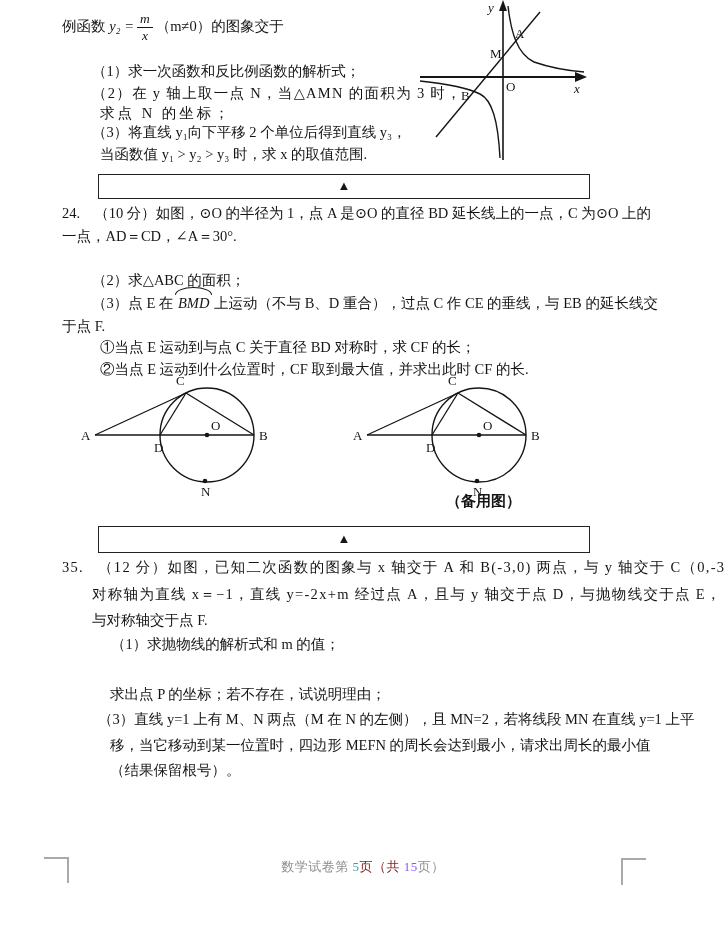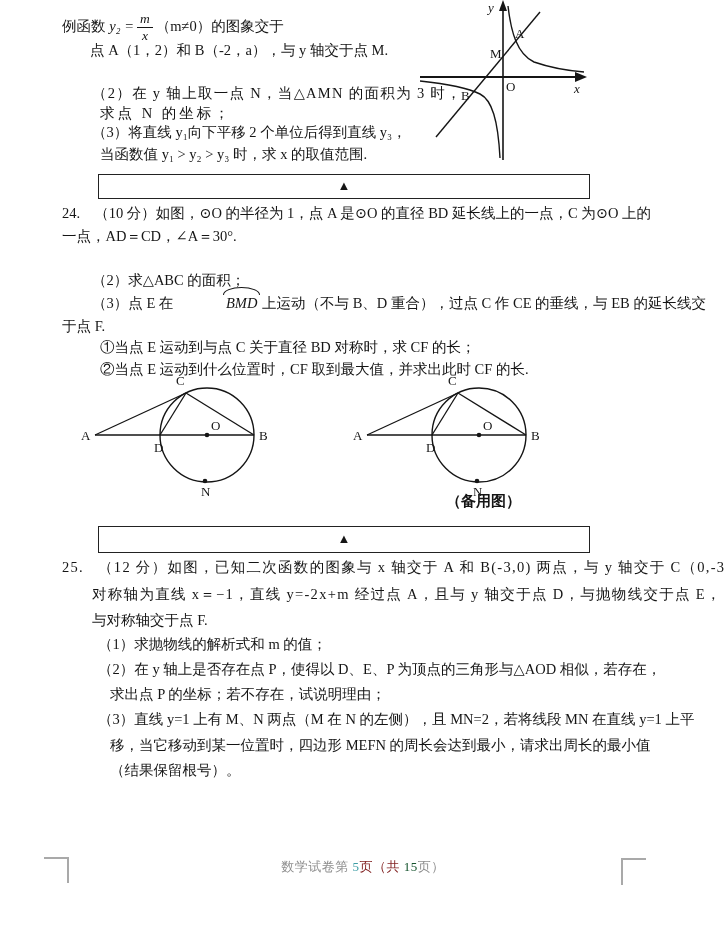--- a/index.html
+++ b/index.html
@@ -11,21 +11,21 @@
   .line{position:absolute;white-space:nowrap;font-size:14.5px;line-height:20px;}
   .ls1{letter-spacing:1.3px;}
   .ls2{letter-spacing:3px;}
   .qnum{display:inline-block;margin-right:14px;}
   .it{font-style:italic;}
   
   .frac{display:inline-block;text-align:center;vertical-align:middle;margin:0 3px;line-height:1.05;font-size:13.5px;}
   .frac .num{display:block;border-bottom:1px solid #151515;padding:0 3px 1px;}
   .frac .den{display:block;padding-top:1px;}
   
-  .arc-wrap{position:relative;display:inline-block;padding:0 1px;margin-left:48px;}
+  .arc-wrap{position:relative;display:inline-block;padding:0 1px;}
   .arc-mark{position:absolute;left:-2px;right:-2px;top:-6px;height:7px;
     border:1.2px solid #151515;border-bottom:none;
     border-radius:50% 50% 0 0 / 100% 100% 0 0;}
   
   .answer-box{position:absolute;left:98px;width:490px;height:23px;
     border:1.6px solid #222;text-align:center;line-height:22px;font-size:13px;}
   
   .diagram-svg{position:absolute;}
   .caption{position:absolute;font-weight:bold;font-size:15px;white-space:nowrap;}
   svg text{font-family:"Liberation Serif","DejaVu Serif",serif;font-size:13px;fill:#151515;}
@@ -40,21 +40,21 @@
     border-top:2px solid #a9a9a9;border-left:2px solid #a9a9a9;}
 </style>
 </head>
 <body>
 
 <div class="page">
 
   <div class="line" style="left:62px;top:12px">
     <span>例函数 </span><span class="it">y₂ =</span><span class="frac"><span class="num it">m</span><span class="den it">x</span></span><span>（m≠0）的图象交于</span>
   </div>
-  <div class="line" style="left:90px;top:40px">点 A（1，2）和 B（-2，a），与 y 轴交于点 M.</div>
+  <div class="line" style="left:92px;top:61px">（1）求一次函数和反比例函数的解析式；</div>
   <div class="line ls1" style="left:92px;top:83px">（2）在 y 轴上取一点 N，当△AMN 的面积为 3 时，</div>
   <div class="line ls2" style="left:100px;top:103px">求点 N 的坐标；</div>
   <div class="line" style="left:92px;top:122px">（3）将直线 y₁向下平移 2 个单位后得到直线 y₃，</div>
   <div class="line" style="left:100px;top:144px">当函数值 y₁ &gt; y₂ &gt; y₃ 时，求 x 的取值范围.</div>
 
   <svg class="diagram-svg" style="left:418px;top:0;width:308px;height:164px" viewBox="0 0 308 164">
     <line x1="85" y1="4" x2="85" y2="160" stroke="#151515" stroke-width="1.6"></line>
     <polygon points="85,0 81,11 89,11" fill="#151515"></polygon>
     <line x1="2" y1="77" x2="162" y2="77" stroke="#151515" stroke-width="2"></line>
     <polygon points="169,77 157,72 157,82" fill="#151515"></polygon>
@@ -119,31 +119,30 @@
       <text x="418" y="124">N</text>
     </g>
   </svg>
   <div class="caption" style="left:446px;top:492px">（备用图）</div>
 
   <div class="answer-box" style="top:526px;height:25px;line-height:24px">
     <span>▲</span>
   </div>
 
   <div class="line ls1" style="left:62px;top:557px">
-    <span class="qnum">25.</span><span>（12 分）如图，已知二次函数的图象与 x 轴交于 A 和 B(-3,0) 两点，与 y 轴交于 C（0,-3），</span>
+    <span class="qnum">35.</span><span>（12 分）如图，已知二次函数的图象与 x 轴交于 A 和 B(-3,0) 两点，与 y 轴交于 C（0,-3），</span>
   </div>
   <div class="line ls1" style="left:92px;top:584px">对称轴为直线 x＝−1，直线 y=-2x+m 经过点 A，且与 y 轴交于点 D，与抛物线交于点 E，</div>
   <div class="line" style="left:92px;top:610px">与对称轴交于点 F.</div>
-  <div class="line" style="left:98px;top:634px">（1）求抛物线的解析式和 m 的值；</div>
-  <div class="line" style="left:98px;top:659px">（2）在 y 轴上是否存在点 P，使得以 D、E、P 为顶点的三角形与△AOD 相似，若存在，</div>
+  <div class="line" style="left:111px;top:634px">（1）求抛物线的解析式和 m 的值；</div>
   <div class="line" style="left:110px;top:684px">求出点 P 的坐标；若不存在，试说明理由；</div>
   <div class="line" style="left:98px;top:709px">（3）直线 y=1 上有 M、N 两点（M 在 N 的左侧），且 MN=2，若将线段 MN 在直线 y=1 上平</div>
   <div class="line" style="left:110px;top:735px">移，当它移动到某一位置时，四边形 MEFN 的周长会达到最小，请求出周长的最小值</div>
   <div class="line" style="left:110px;top:760px">（结果保留根号）。</div>
 
   <div class="footer">
-    <span style="color:#8f8f8f">数学试卷第 </span><span style="color:#3d9da5">5</span><span style="color:#7f1d1d">页（共 </span><span style="color:#14532d">15</span><span style="color:#8f8f8f">页）</span>
+    <span style="color:#8f8f8f">数学试卷第 </span><span style="color:#3d9da5">5</span><span style="color:#7f1d1d">页（共 </span><span style="color:#8b5cf6">15</span><span style="color:#8f8f8f">页）</span>
   </div>
 
   <div class="corner-bl"></div>
   <div class="corner-br"></div>
 
 </div>
 
 </body></html>

